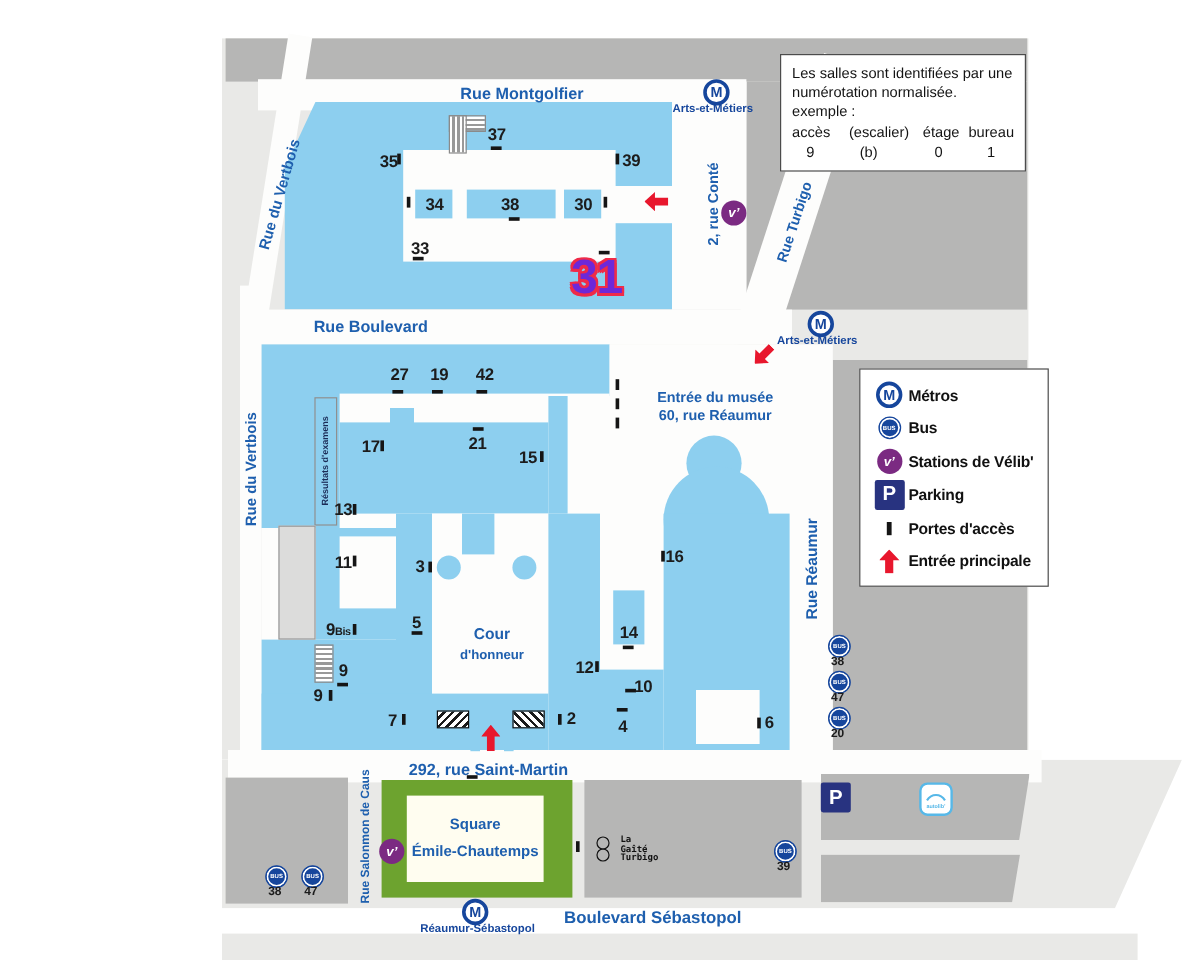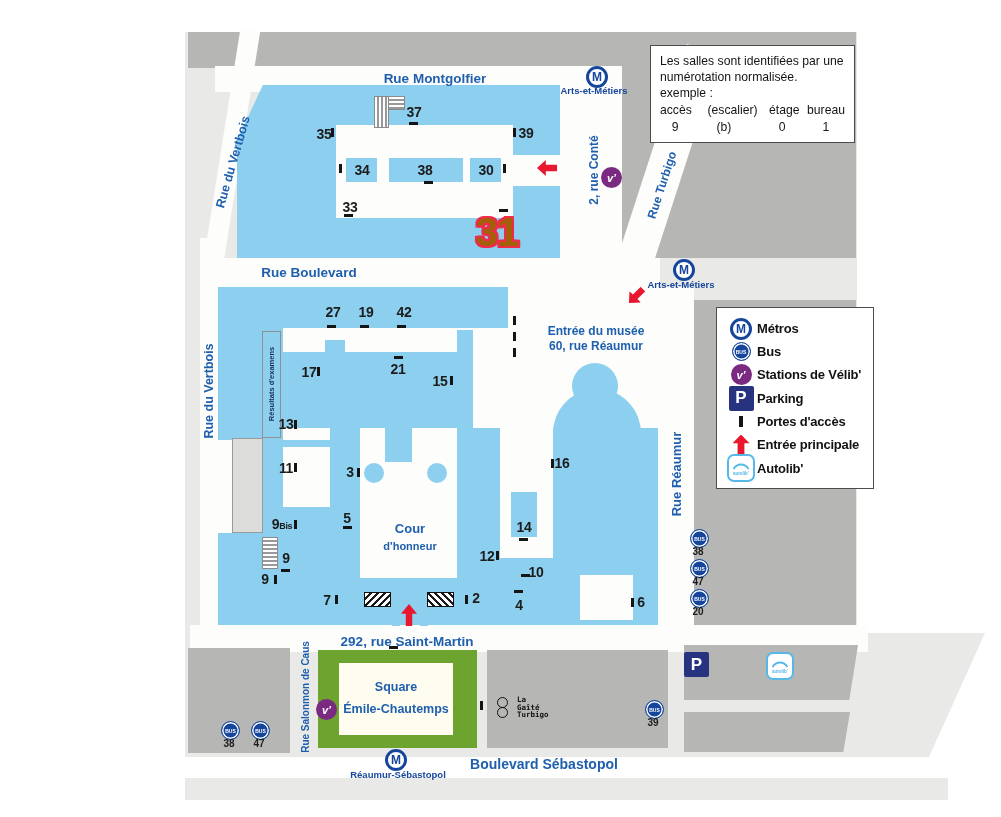--- a/index.html
+++ b/index.html
@@ -3,21 +3,21 @@
 <meta charset="utf-8">
 <style>
   html,body{margin:0;padding:0;background:#fff;font-family:"Liberation Sans",sans-serif;}
   #canvas{position:relative;width:1001px;height:817px;background:#fff;overflow:hidden;}
   .abs{position:absolute;}
   .light{background:#e9e9e7;}
   .dark{background:#b6b6b5;}
   .white{background:#fdfdfc;}
   .blue{background:#8dcfef;}
   .num{position:absolute;transform:translate(-50%,-50%);font-size:14px;font-weight:bold;color:#1c1c1c;white-space:nowrap;letter-spacing:-.3px;}
-  .bignum{position:absolute;transform:translate(-50%,-50%);font-size:40px;font-weight:800;color:#a16207;letter-spacing:-1px;
+  .bignum{position:absolute;transform:translate(-50%,-50%);font-size:40px;font-weight:800;color:#6d28d9;letter-spacing:-1px;
     text-shadow:-2px 0 #ef2b49,2px 0 #ef2b49,0 -2px #ef2b49,0 2px #ef2b49,-2px -2px #ef2b49,2px 2px #ef2b49,2px -2px #ef2b49,-2px 2px #ef2b49;}
   .slab{position:absolute;color:#1e5fae;font-weight:bold;white-space:nowrap;transform:translate(-50%,-50%);}
   .tkv{position:absolute;width:3px;height:9px;background:#151515;}
   .tkh{position:absolute;width:9px;height:3px;background:#151515;}
   .metroic{position:absolute;width:16px;height:16px;border-radius:50%;background:#fff;border:3px solid #16469c;color:#16469c;display:flex;align-items:center;justify-content:center;font-size:12px;font-weight:bold;}
   .mlab{position:absolute;transform:translate(-50%,0);color:#16469c;font-weight:bold;font-size:9.5px;white-space:nowrap;}
   .busic{position:absolute;width:17px;height:17px;border-radius:50%;background:#16469c;box-shadow:inset 0 0 0 1.5px #fff;border:1px solid #16469c;color:#fff;display:flex;align-items:center;justify-content:center;font-size:5px;font-weight:bold;}
   .blab{position:absolute;transform:translate(-50%,0);color:#1c1c1c;font-weight:bold;font-size:10px;}
   .velibic{position:absolute;width:21px;height:21px;border-radius:50%;background:#7b2a82;color:#fff;display:flex;align-items:center;justify-content:center;font-size:11px;font-weight:bold;font-style:italic;}
   .parkic{position:absolute;width:25px;height:25px;border-radius:2px;background:#283380;color:#fff;display:flex;align-items:center;justify-content:center;font-size:17px;font-weight:bold;}
@@ -325,26 +325,15 @@
           <span style="width:3.5px;height:11px;background:#151515;display:inline-block;"></span>
         </span>
       <span class="lbl">Portes d'accès</span>
     </div>
     <div class="lrow">
       <span class="ico">
           <span class="arrow" style="position:static;display:inline-block;width:17px;height:20px;"></span>
         </span>
       <span class="lbl">Entrée principale</span>
     </div>
-    <div class="lrow">
-      <span class="ico">
-          <span class="autolibic" style="position:static;display:inline-flex;">
-        <svg width="18" height="10" viewBox="0 0 24 12">
-              <path d="M2 10 C7 2 17 2 22 10" fill="none" stroke="#57b8e8" stroke-width="2.4"></path>
-            </svg>
-        <span class="txt">autolib’</span>
-      </span>
-        </span>
-      <span class="lbl">Autolib'</span>
-    </div>
   </div>
 
 </div>
 
 </body></html>

